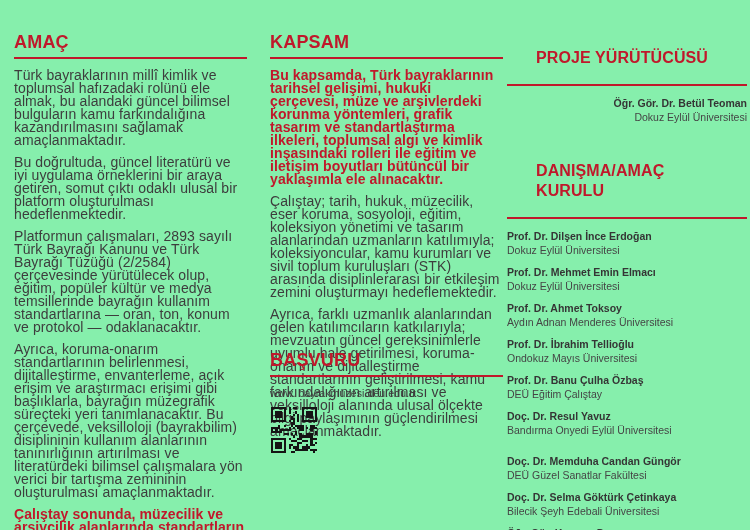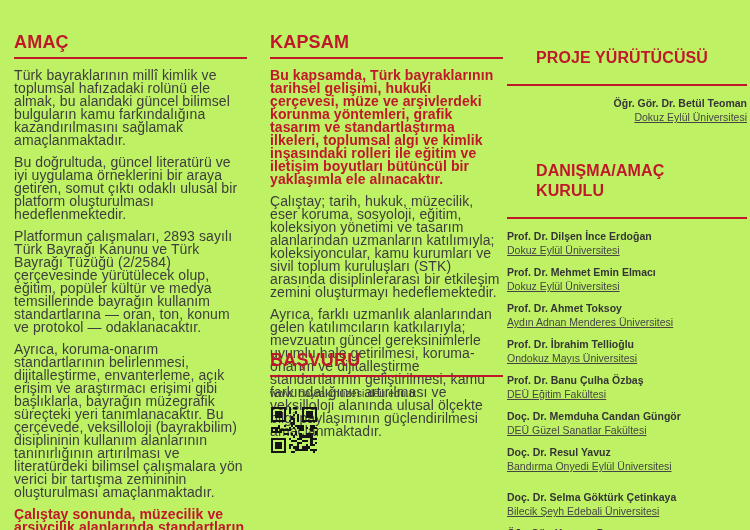--- a/index.html
+++ b/index.html
@@ -1,19 +1,19 @@
 <!DOCTYPE html>
 <html><head>
 <meta charset="utf-8">
 <style>
   html,body{margin:0;padding:0;background:#e8e8e8;}
   .page{
     position:relative;
     width:750px;height:530px;
-    background:#bef264;
+    background:#86efac;
     font-family:"Liberation Sans", sans-serif;
     overflow:hidden;
     margin:0 auto;
   }
   .col{position:absolute;top:32px;}
   .col-amac{left:14px;width:233px;}
   .col-kapsam{left:270px;width:233px;}
   .sec-basvuru{position:absolute;left:270px;top:350px;width:233px;}
   .col-right{left:507px;width:240px;}
 
@@ -34,21 +34,21 @@
 
   .r-heading{
     font-size:16px;font-weight:bold;color:#C0182B;
     letter-spacing:0.1px;line-height:20px;margin:16px;padding-left:13px;
   }
   .r-rule{height:2px;background:#C0182B;margin-top:4px;margin-bottom:11px;}
   .member{margin:0 0 9px 0;}
   .member.indent{padding-left:13px;text-align:right;}
   .member.gap-lg{margin-bottom:18px;}
   .mname{font-size:10.5px;font-weight:bold;color:#353535;line-height:13px;}
-  .maff{font-size:10.5px;color:#454545;line-height:13px;margin-top:1px;text-decoration:underline;}
+  .maff{font-size:10.5px;color:#454545;line-height:13px;margin-top:1px;}
   .kurul-gap{height:12px;}
 </style>
 </head>
 <body>
 
 <div class="page">
 
   <div class="col col-amac">
     <h2 class="sec-heading">AMAÇ</h2>
     <div class="rule"></div>
@@ -315,31 +315,31 @@
     <div class="member">
       <div class="mname">Prof. Dr. Ahmet Toksoy</div>
       <div class="maff">Aydın Adnan Menderes Üniversitesi</div>
     </div>
     <div class="member">
       <div class="mname">Prof. Dr. İbrahim Tellioğlu</div>
       <div class="maff">Ondokuz Mayıs Üniversitesi</div>
     </div>
     <div class="member">
       <div class="mname">Prof. Dr. Banu Çulha Özbaş</div>
-      <div class="maff">DEÜ Eğitim Fakültesi</div>
-    </div>
-    <div class="member">
-      <div class="mname">Doç. Dr. Memduha Candan Güngör</div>
-      <div class="maff">DEÜ Güzel Sanatlar  Fakültesi</div>
+      <div class="maff">DEÜ Eğitim Çalıştay</div>
     </div>
     <div class="member gap-lg">
       <div class="mname">Doç. Dr. Resul Yavuz</div>
       <div class="maff">Bandırma Onyedi Eylül Üniversitesi</div>
     </div>
     <div class="member">
+      <div class="mname">Doç. Dr. Memduha Candan Güngör</div>
+      <div class="maff">DEÜ Güzel Sanatlar  Fakültesi</div>
+    </div>
+    <div class="member">
       <div class="mname">Doç. Dr. Selma Göktürk Çetinkaya</div>
       <div class="maff">Bilecik Şeyh Edebali Üniversitesi</div>
     </div>
     <div class="member">
       <div class="mname">Öğr. Gör. Kanunu Durmaz</div>
       <div class="maff">Dokuz Eylül Üniversitesi</div>
     </div>
   </div>
 
 </div>

